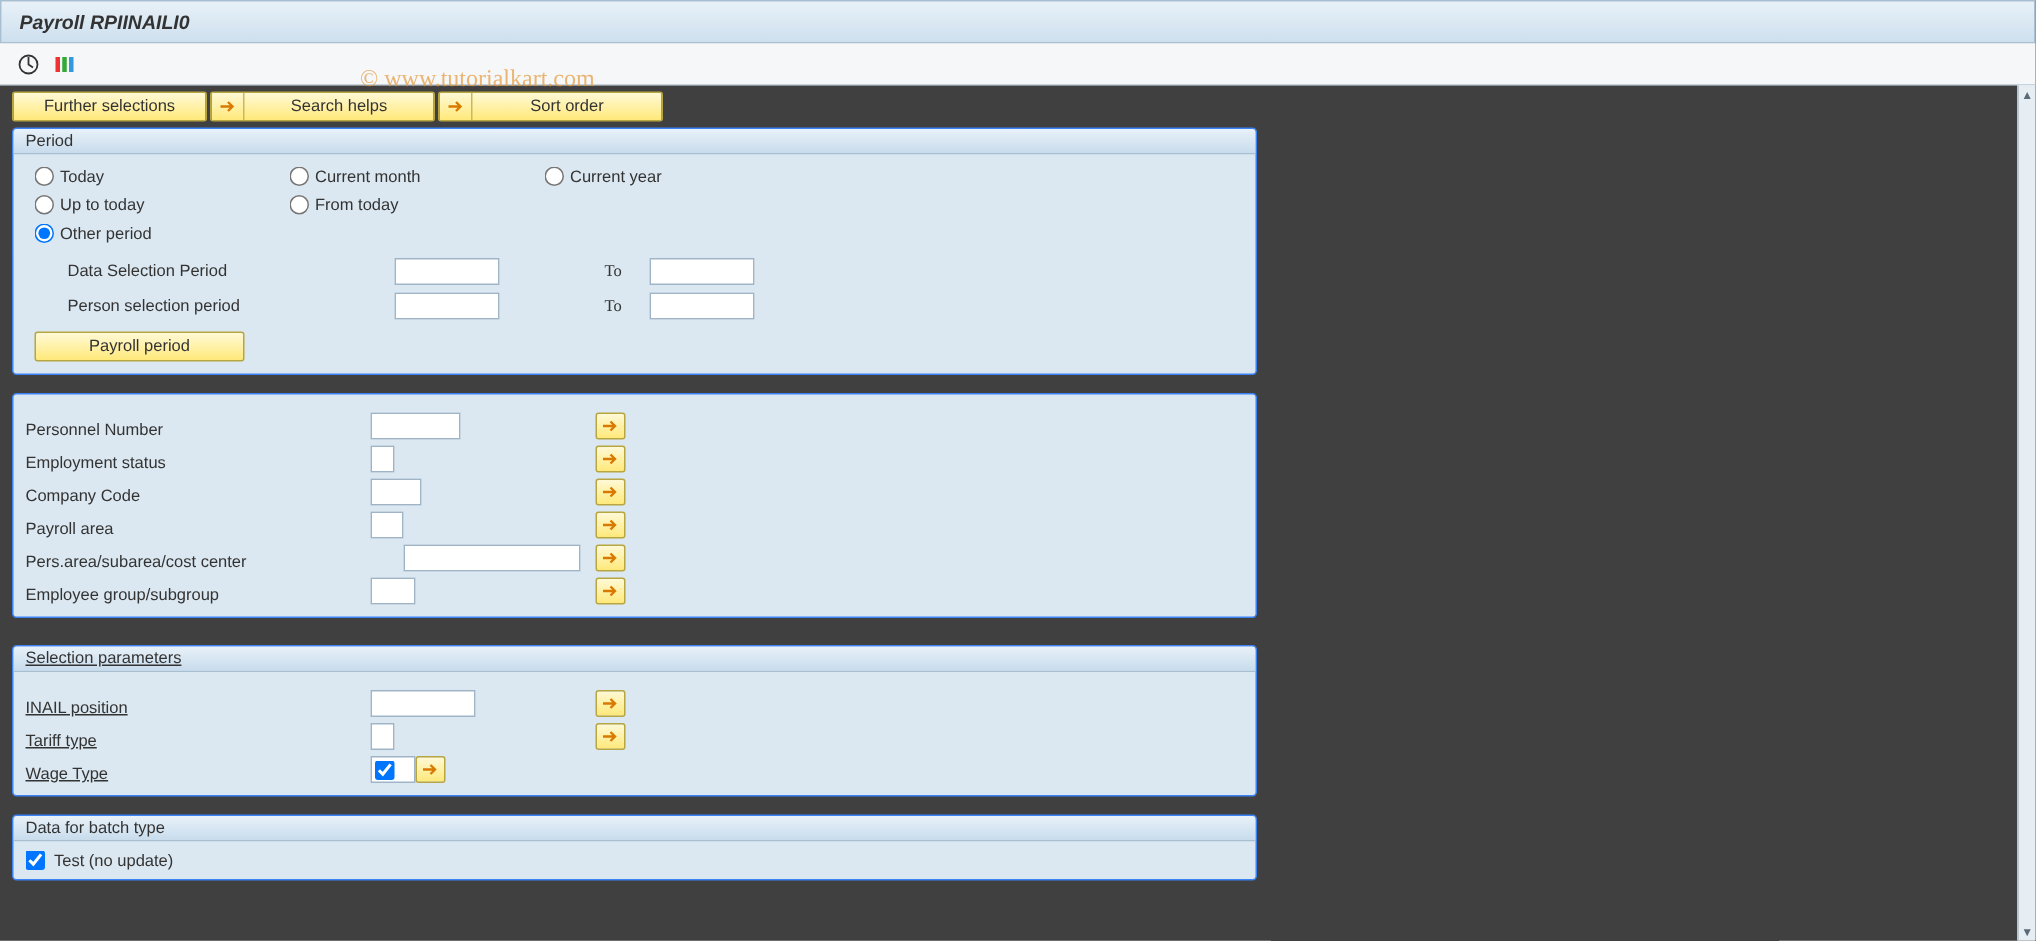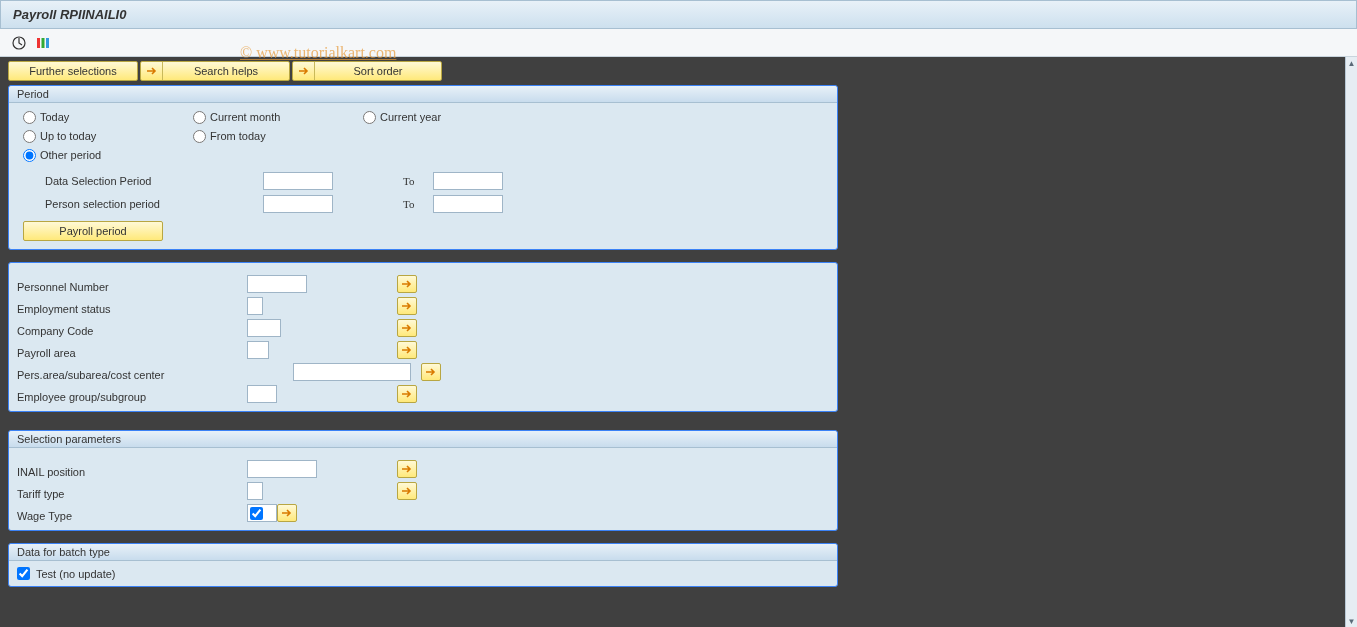--- a/index.html
+++ b/index.html
@@ -99,20 +99,21 @@
       flex-direction: column;
       gap: 6px;
       margin-bottom: 8px;
     }
     .radio-row {
       display: flex;
       gap: 0;
     }
     .radio-item {
       display: flex;
+      align-items: center;
       gap: 4px;
       width: 170px;
     }
     .radio-item input { margin: 0; }
     .field-row {
       display: flex;
       align-items: center;
       height: 22px;
       margin-bottom: 1px;
     }
@@ -171,21 +172,20 @@
     .watermark {
       position: absolute;
       top: 44px;
       left: 240px;
       color: #e69a3a;
       font-size: 16px;
       font-family: Georgia, serif;
       opacity: 0.7;
       pointer-events: none;
       z-index: 100;
-      text-decoration: underline;
     }
     .scrollbar-right {
       position: absolute;
       right: 0;
       top: 0;
       bottom: 0;
       width: 12px;
       background: #e6edf3;
       border-left: 1px solid #b7c7d4;
       display: flex;
@@ -338,41 +338,41 @@
       <div class="sel-row">
         <span class="sel-label">Payroll area</span>
         <span class="sel-input-cell"><input type="text" style="width: 22px;"></span>
         <span class="arrow-multi">
               <svg class="right-arrow-svg" viewBox="0 0 12 10">
                 <path d="M1 5 H8 M6 2 L9 5 L6 8" stroke="#d97a00" stroke-width="1.6" fill="none"></path>
               </svg>
             </span>
       </div>
       <div class="sel-row">
-        <span class="sel-label" style="width:276px">Pers.area/subarea/cost center</span>
+        <span class="sel-label" style="width:252px">Pers.area/subarea/cost center</span>
         <span class="sel-input-cell" style="width:128px"><input type="text" style="width: 118px;"></span>
         <span class="arrow-multi">
               <svg class="right-arrow-svg" viewBox="0 0 12 10">
                 <path d="M1 5 H8 M6 2 L9 5 L6 8" stroke="#d97a00" stroke-width="1.6" fill="none"></path>
               </svg>
             </span>
       </div>
       <div class="sel-row">
         <span class="sel-label">Employee group/subgroup</span>
         <span class="sel-input-cell"><input type="text" style="width: 30px;"></span>
         <span class="arrow-multi">
               <svg class="right-arrow-svg" viewBox="0 0 12 10">
                 <path d="M1 5 H8 M6 2 L9 5 L6 8" stroke="#d97a00" stroke-width="1.6" fill="none"></path>
               </svg>
             </span>
       </div>
     </div>
   </div>
 
-  <div class="groupbox" style="margin-top:18px;">
+  <div class="groupbox" style="margin-top:18px;text-decoration:underline;">
     <div class="groupbox-title">Selection parameters</div>
     <div class="groupbox-body" style="padding-left:8px;">
       <div class="sel-row">
         <span class="sel-label">INAIL position</span>
         <span class="sel-input-cell"><input type="text" style="width: 70px;"></span>
         <span class="arrow-multi">
               <svg class="right-arrow-svg" viewBox="0 0 12 10">
                 <path d="M1 5 H8 M6 2 L9 5 L6 8" stroke="#d97a00" stroke-width="1.6" fill="none"></path>
               </svg>
             </span>

